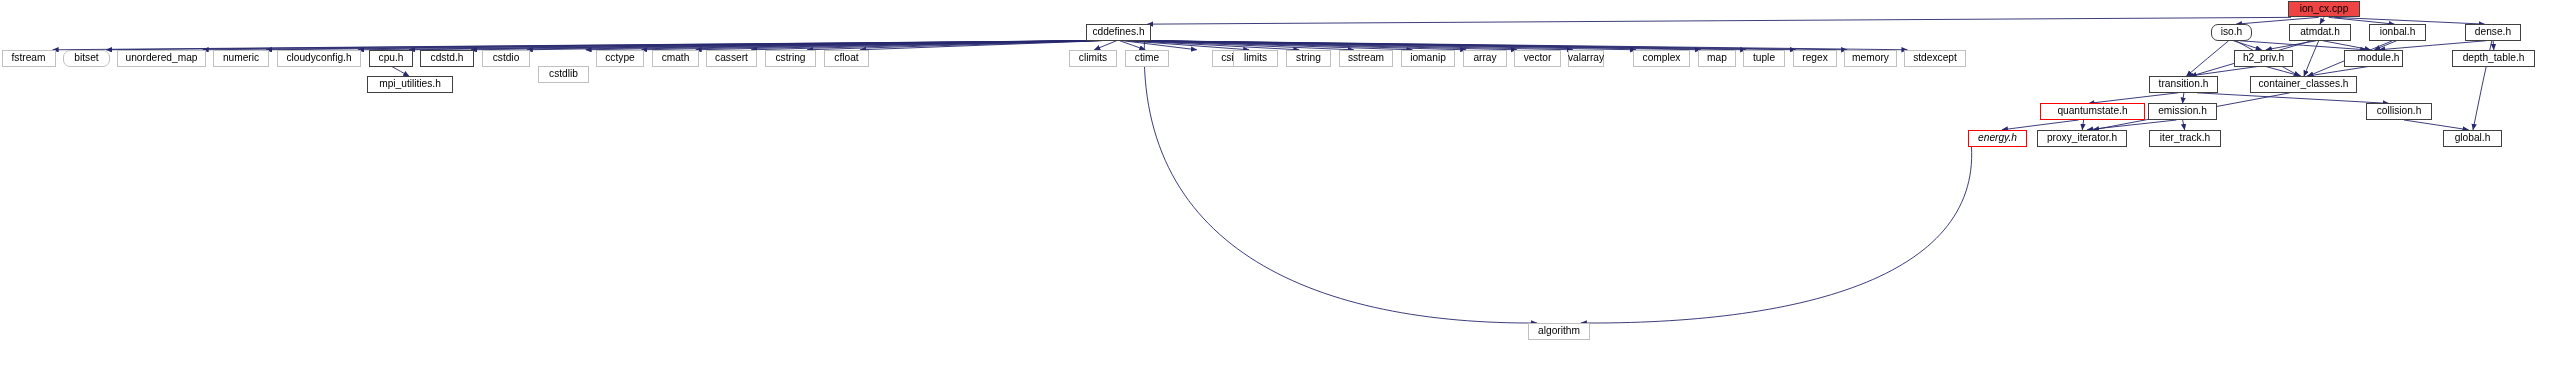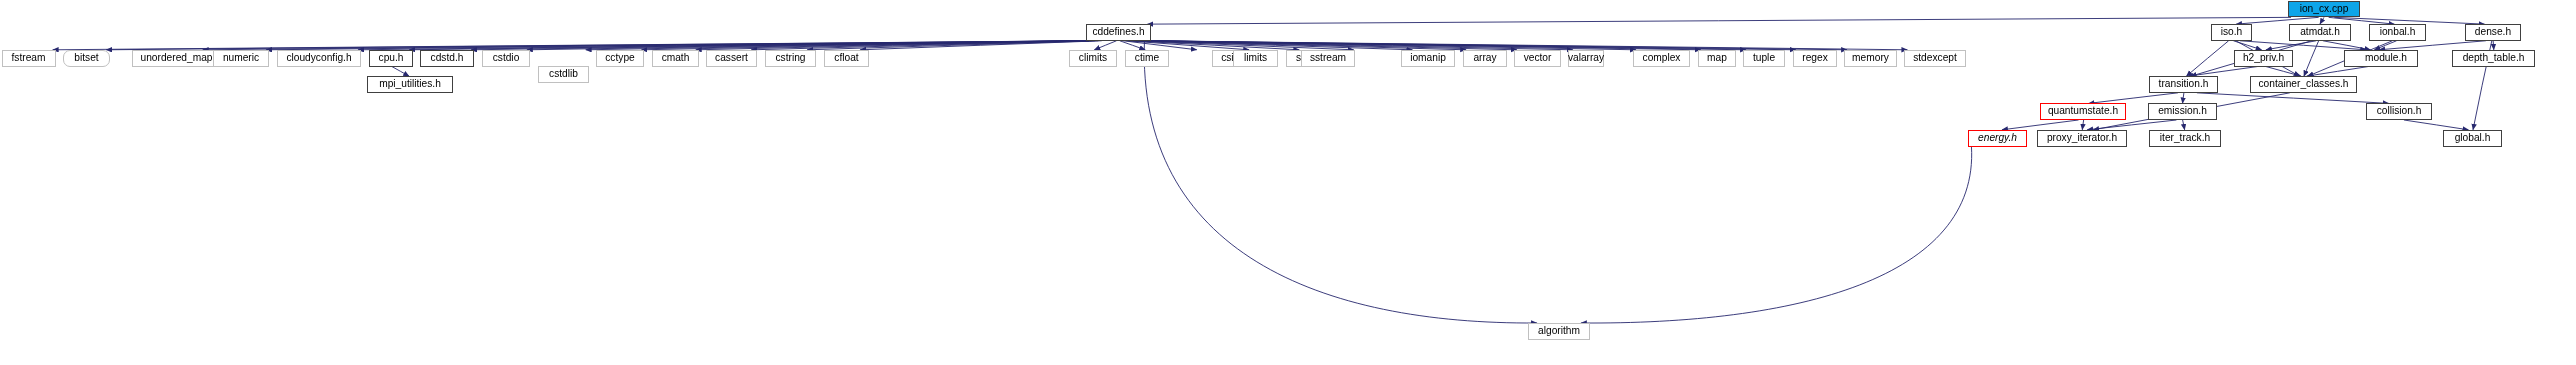--- a/index.html
+++ b/index.html
@@ -40,21 +40,21 @@
     letter-spacing: 0px;
   }
   
   .gnode.hdr {
     border: 1.1px solid #404040;
     background: #ffffff;
   }
   
   .gnode.root {
     border: 1.1px solid #404040;
-    background: #0ea5e9;
+    background: #ef4444;
   }
   
   .gnode.warn {
     border: 1.1px solid #ff0000;
     background: #ffffff;
   }
   .gnode .lbl {
     padding: 0 4.5px;
     pointer-events: none;
   }
@@ -135,39 +135,39 @@
         <path d="M2615.08,194 C2625.4395999999997,369.5 2381.989,430 2097.1,428" marker-end="url(#arrowhead)"></path>
       </g>
   </svg>
   <div id="nodes">
       <div class="gnode root" style="left: 2288px; top: 0.8px; width: 72px;">
         <span class="lbl">ion_cx.cpp</span>
       </div>
       <div class="gnode hdr" style="left: 1086px; top: 24px; width: 65px;">
         <span class="lbl">cddefines.h</span>
       </div>
-      <div class="gnode hdr" style="left: 2211px; top: 24px; width: 41px;">
+      <div class="gnode hdr" style="left: 2211px; top: 24px; width: 41px; border-radius: 7px;">
         <span class="lbl">iso.h</span>
       </div>
       <div class="gnode hdr" style="left: 2289px; top: 24px; width: 62px;">
         <span class="lbl">atmdat.h</span>
       </div>
       <div class="gnode hdr" style="left: 2369px; top: 24px; width: 57px;">
         <span class="lbl">ionbal.h</span>
       </div>
       <div class="gnode hdr" style="left: 2465px; top: 24px; width: 56px;">
         <span class="lbl">dense.h</span>
       </div>
       <div class="gnode " style="left: 1.5px; top: 50px; width: 54px;">
         <span class="lbl">fstream</span>
       </div>
       <div class="gnode " style="left: 63px; top: 50px; width: 47px; border-radius: 7px;">
         <span class="lbl">bitset</span>
       </div>
-      <div class="gnode " style="left: 117px; top: 50px; width: 89px; margin-left: 15px;">
+      <div class="gnode " style="left: 117px; top: 50px; width: 89px;">
         <span class="lbl">unordered_map</span>
       </div>
       <div class="gnode " style="left: 213px; top: 50px; width: 56px;">
         <span class="lbl">numeric</span>
       </div>
       <div class="gnode " style="left: 277px; top: 50px; width: 84px;">
         <span class="lbl">cloudyconfig.h</span>
       </div>
       <div class="gnode hdr" style="left: 369px; top: 50px; width: 44px;">
         <span class="lbl">cpu.h</span>
@@ -204,21 +204,21 @@
       </div>
       <div class="gnode " style="left: 1176px; top: 50px; width: 50px; margin-left: 36px;">
         <span class="lbl">csignal</span>
       </div>
       <div class="gnode " style="left: 1233px; top: 50px; width: 45px;">
         <span class="lbl">limits</span>
       </div>
       <div class="gnode " style="left: 1286px; top: 50px; width: 45px;">
         <span class="lbl">string</span>
       </div>
-      <div class="gnode " style="left: 1301px; top: 50px; width: 54px;">
+      <div class="gnode " style="left: 1339px; top: 50px; width: 54px;">
         <span class="lbl">sstream</span>
       </div>
       <div class="gnode " style="left: 1401px; top: 50px; width: 54px;">
         <span class="lbl">iomanip</span>
       </div>
       <div class="gnode " style="left: 1463px; top: 50px; width: 44px;">
         <span class="lbl">array</span>
       </div>
       <div class="gnode " style="left: 1514px; top: 50px; width: 47px;">
         <span class="lbl">vector</span>
@@ -240,36 +240,36 @@
       </div>
       <div class="gnode " style="left: 1844px; top: 50px; width: 53px;">
         <span class="lbl">memory</span>
       </div>
       <div class="gnode " style="left: 1904px; top: 50px; width: 62px;">
         <span class="lbl">stdexcept</span>
       </div>
       <div class="gnode hdr" style="left: 2234px; top: 50px; width: 59px;">
         <span class="lbl">h2_priv.h</span>
       </div>
-      <div class="gnode hdr" style="left: 2344px; top: 50px; width: 74px; padding-left: 10px;">
+      <div class="gnode hdr" style="left: 2344px; top: 50px; width: 59px; padding-left: 10px;">
         <span class="lbl">module.h</span>
       </div>
       <div class="gnode hdr" style="left: 2452px; top: 50px; width: 83px;">
         <span class="lbl">depth_table.h</span>
       </div>
       <div class="gnode hdr" style="left: 367px; top: 76px; width: 86px;">
         <span class="lbl">mpi_utilities.h</span>
       </div>
       <div class="gnode hdr" style="left: 2149px; top: 76px; width: 69px;">
         <span class="lbl">transition.h</span>
       </div>
       <div class="gnode hdr" style="left: 2250px; top: 76px; width: 107px;">
         <span class="lbl">container_classes.h</span>
       </div>
-      <div class="gnode warn" style="left: 2040px; top: 103px; width: 86px;">
+      <div class="gnode warn" style="left: 2040px; top: 103px; width: 105px;">
         <span class="lbl">quantumstate.h</span>
       </div>
       <div class="gnode hdr" style="left: 2148px; top: 103px; width: 69px;">
         <span class="lbl">emission.h</span>
       </div>
       <div class="gnode hdr" style="left: 2366px; top: 103px; width: 66px;">
         <span class="lbl">collision.h</span>
       </div>
       <div class="gnode warn" style="left: 1968px; top: 130px; width: 59px; font-style: italic;">
         <span class="lbl">energy.h</span>

